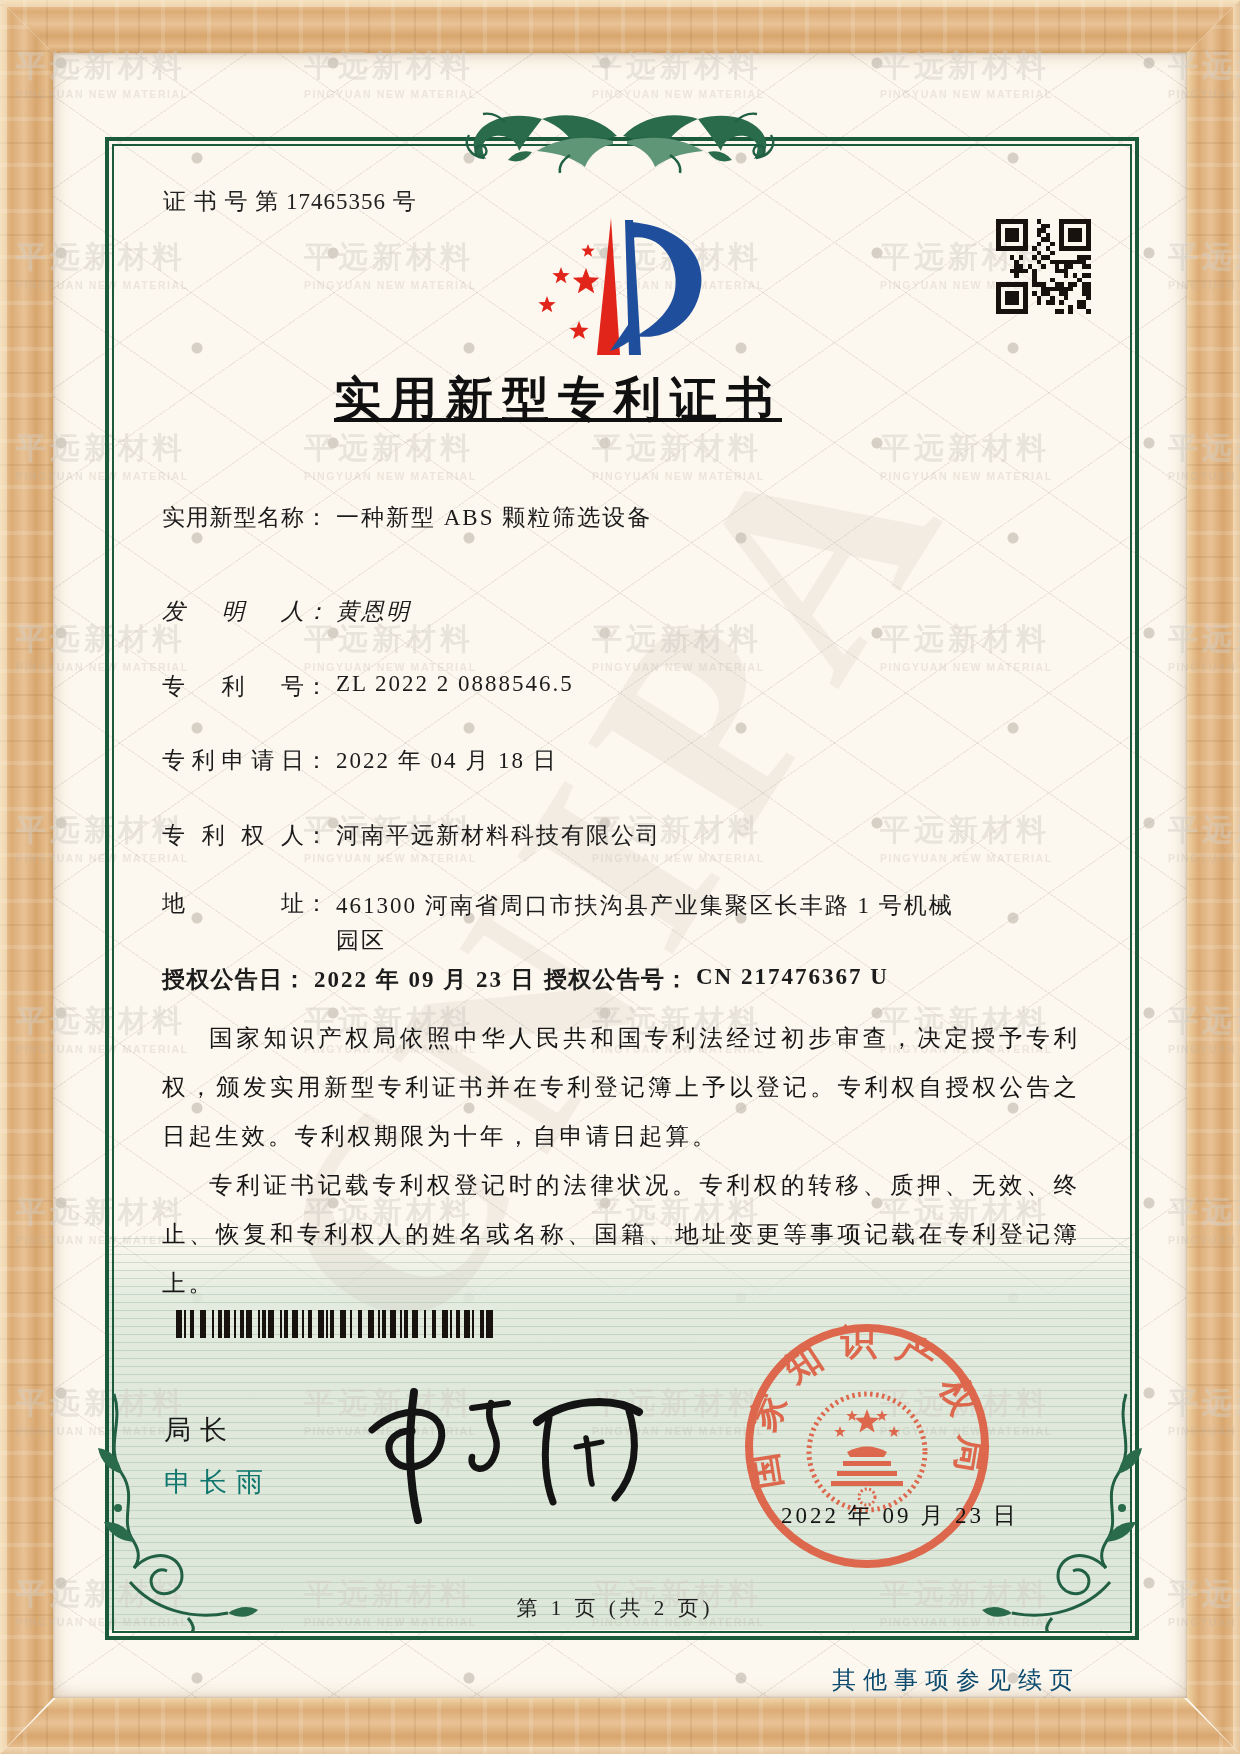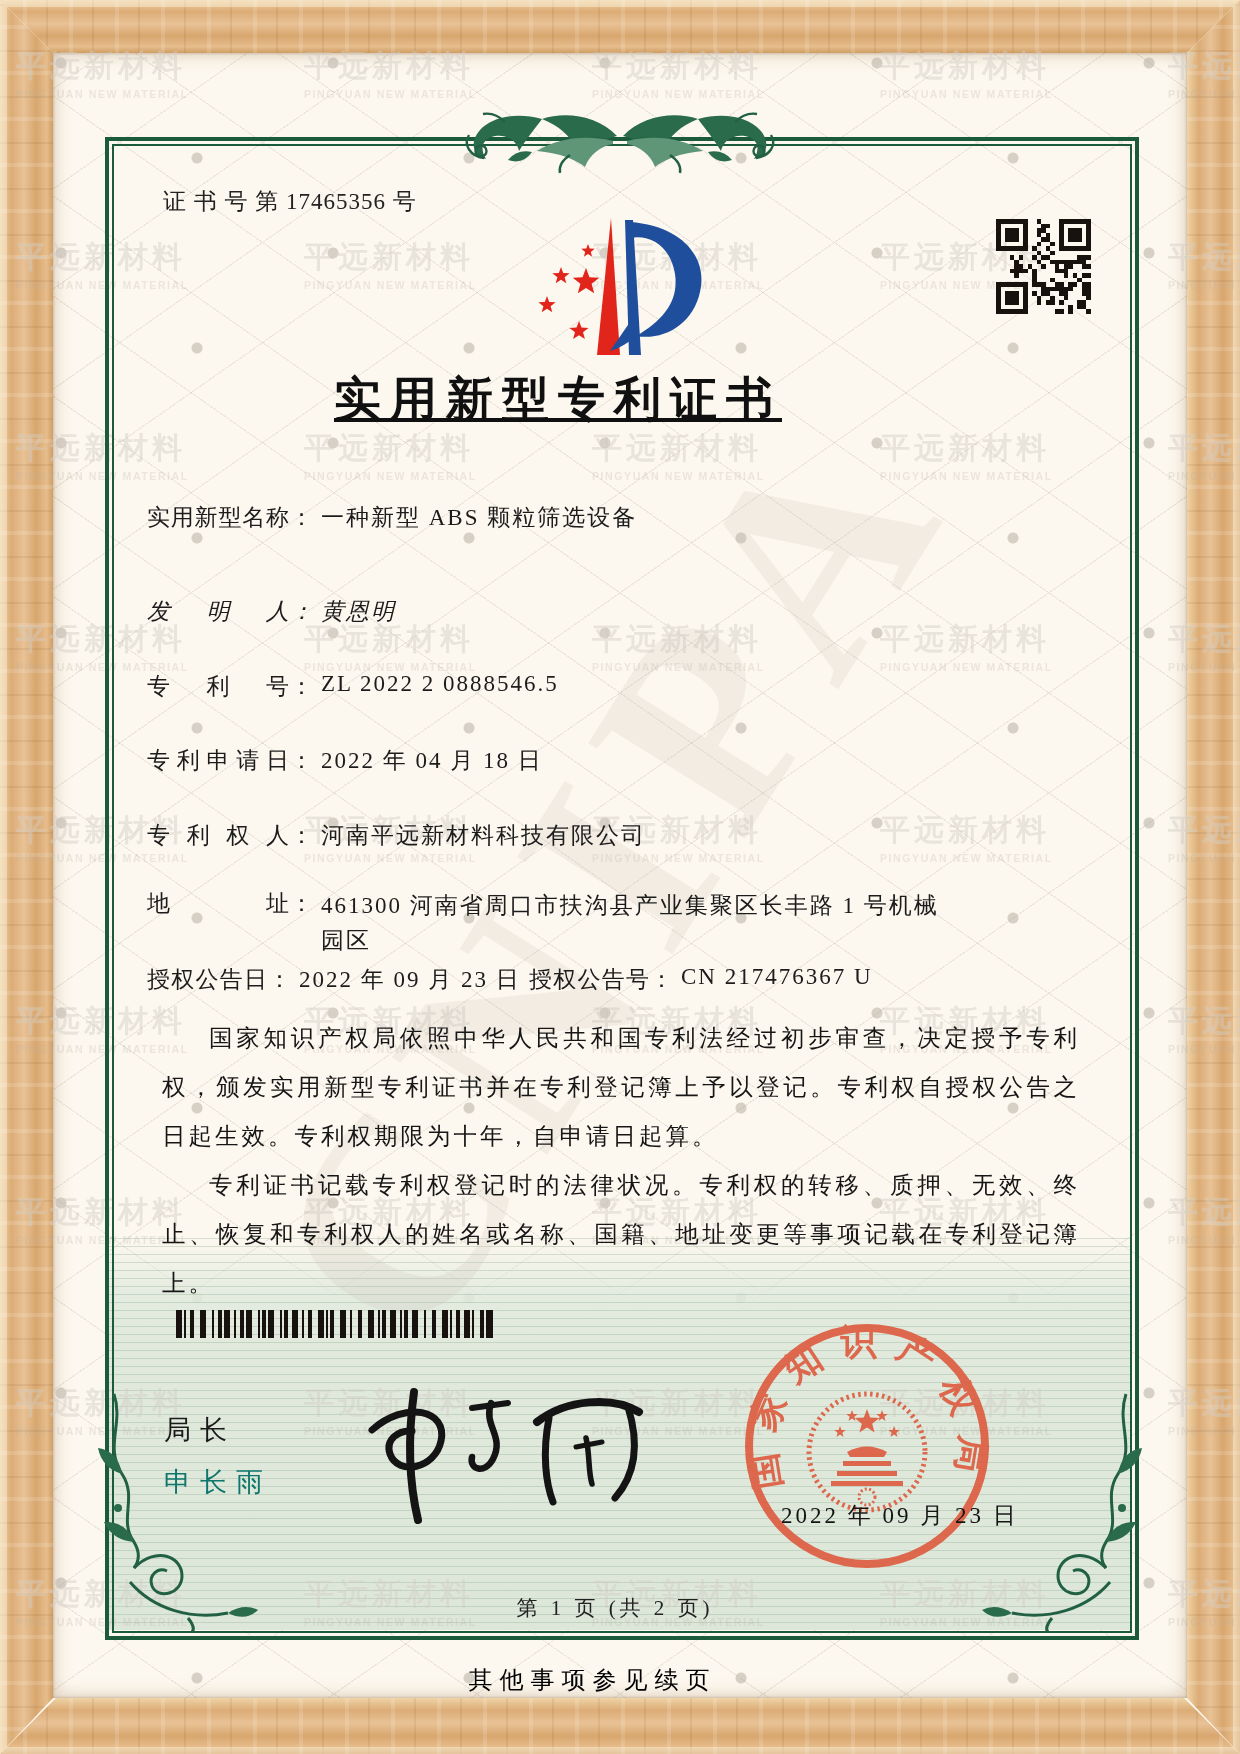--- a/index.html
+++ b/index.html
@@ -50,39 +50,39 @@
   
   #green-frame{position:absolute;left:105px;top:137px;width:1026px;height:1495px;z-index:4;
     border:4px solid #1c5a3c;pointer-events:none;}
   #green-frame::before{content:'';position:absolute;inset:3px;border:2px solid #1c5a3c;}
   .ornament{position:absolute;z-index:5;pointer-events:none;}
   
   .content{z-index:6;color:#1b1b1b;}
   #cert-no{left:163px;top:186px;font:23px "Liberation Serif",serif;letter-spacing:1px;color:#222;}
   #cert-title{left:105px;top:368px;width:906px;text-align:center;
     font:700 47px "Liberation Serif",serif;letter-spacing:9px;color:#101010;text-decoration:underline;}
-  .field-row{position:absolute;left:147px;display:flex;align-items:flex-start;z-index:6;
+  .field-row{position:absolute;left:162px;display:flex;align-items:flex-start;z-index:6;
     font:23px "Liberation Serif",serif;color:#1c1c1c;}
   .flabel{display:inline-block;width:142px;flex:none;text-align:justify;text-align-last:justify;}
   .fcolon{flex:none;margin:0 8px 0 1px;}
   .fvalue{letter-spacing:2px;}
   #row-address .fvalue{width:640px;line-height:35px;}
   .pair2{position:absolute;left:382px;top:0;display:flex;}
   .pair2 .flabel{width:120px;}
   #paras{left:162px;top:1014px;width:918px;}
   #paras p{margin:0;font:23.5px/49px "Liberation Serif",serif;text-indent:2em;
     letter-spacing:3px;color:#161616;text-align:justify;}
   #barcode{left:176px;top:1310px;width:318px;height:28px;z-index:6;}
   #director-title{left:164px;top:1412px;font:500 27px "Liberation Sans",sans-serif;letter-spacing:9px;color:#1a1a1a;z-index:6;}
   #director-name{left:164px;top:1464px;font:500 27px "Liberation Sans",sans-serif;letter-spacing:9px;color:#0f766e;z-index:6;text-align:center;}
   #signature{left:352px;top:1378px;z-index:6;}
   #seal{left:737px;top:1316px;z-index:7;opacity:.9;}
   #seal-date{left:781px;top:1500px;font:23px "Liberation Serif",serif;letter-spacing:3px;color:#141414;z-index:8;}
   #page-info{left:125px;top:1594px;width:980px;text-align:center;font:21px "Liberation Serif",serif;letter-spacing:4px;color:#222;z-index:6;}
-  #footer-note{left:105px;top:1664px;width:975px;text-align:center;font:24px "Liberation Serif",serif;letter-spacing:7px;color:#000000;z-index:6;}
+  #footer-note{left:105px;top:1664px;width:975px;text-align:right;font:24px "Liberation Serif",serif;letter-spacing:7px;color:#0c4a6e;z-index:6;}
 </style>
 </head>
 <body>
 
 <div id="page">
 
   <div id="wood-top" class="wood wood-h"></div>
   <div id="wood-bottom" class="wood wood-h"></div>
   <div id="wood-left" class="wood wood-v"></div>
   <div id="wood-right" class="wood wood-v"></div>
@@ -557,21 +557,21 @@
   <div class="field-row" style="top:820px;">
     <span class="flabel">专利权人</span>
       <span class="fcolon">：</span>
       <span class="fvalue">河南平远新材料科技有限公司</span>
   </div>
   <div class="field-row" id="row-address" style="top:888px;">
     <span class="flabel">地址</span>
       <span class="fcolon">：</span>
       <span class="fvalue">461300 河南省周口市扶沟县产业集聚区长丰路 1 号机械园区</span>
   </div>
-  <div class="field-row" style="top:964px;width:917px;position:absolute;">
+  <div class="field-row" style="top:964px;width:917px;position:absolute;font-weight:bold;">
     <span class="flabel" style="width:120px;">授权公告日</span>
       <span class="fcolon">：</span>
       <span class="fvalue">2022 年 09 月 23 日</span>
     <span class="pair2">
       <span class="flabel">授权公告号</span>
         <span class="fcolon">：</span>
         <span class="fvalue">CN 217476367 U</span>
     </span>
   </div>
 

